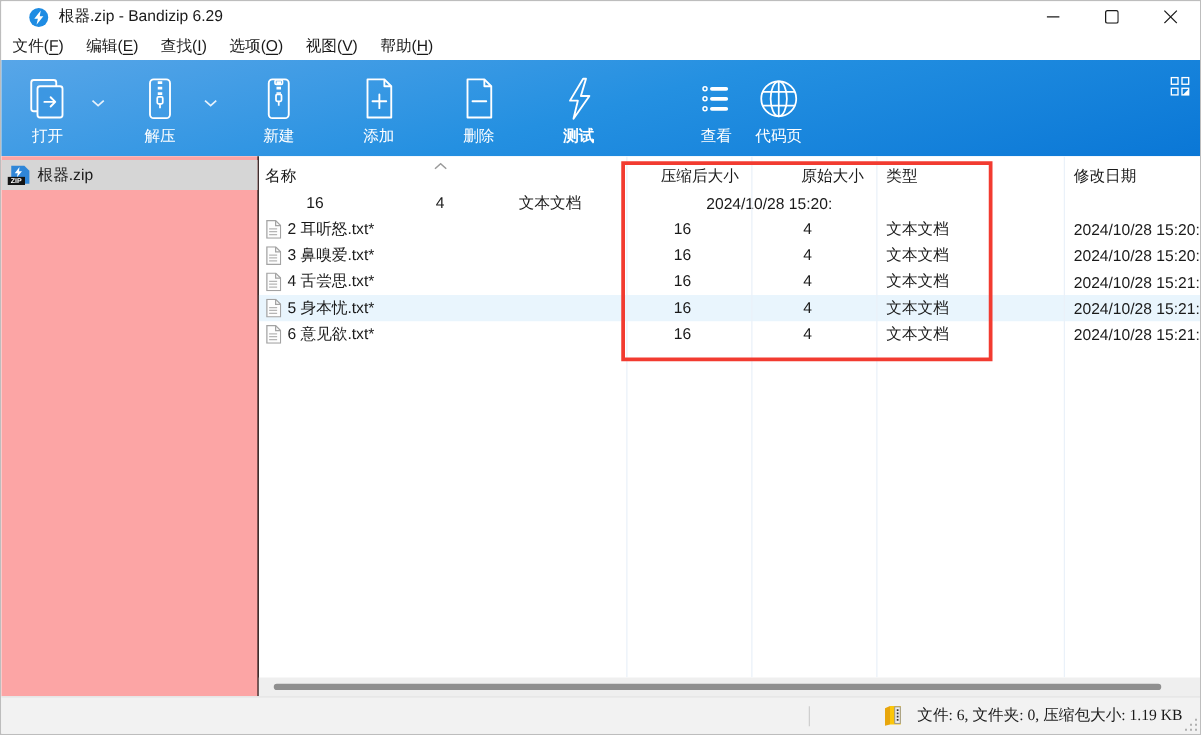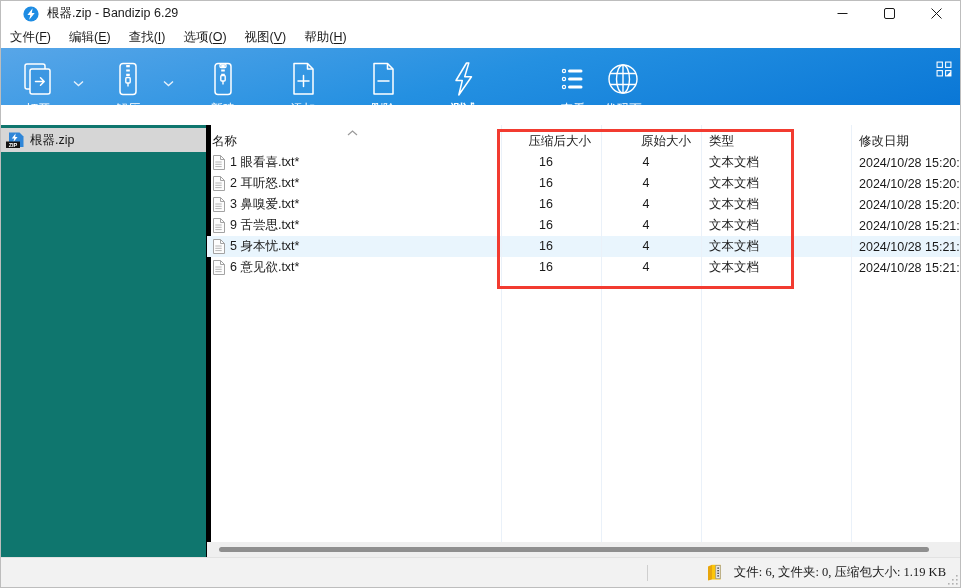--- a/index.html
+++ b/index.html
@@ -10,32 +10,32 @@
   .titlebar{height:25px;display:flex;align-items:center;background:#fff;}
   .app-icon{width:16px;height:16px;margin-left:22px;margin-right:8px;display:flex;}
   .title-text{font-size:12.5px;}
   .win-controls{margin-left:auto;display:flex;height:100%;}
   .winbtn{width:47px;height:100%;display:flex;align-items:center;justify-content:center;}
   
   .menubar{height:22px;display:flex;align-items:center;font-size:12.5px;background:#fff;}
   .menu-item{padding:3px 9px;cursor:default;}
   .menu-item u{text-underline-offset:2px;}
   
-  .toolbar{position:relative;height:57px;
+  .toolbar{position:relative;height:77px;
     background:linear-gradient(165deg,#58a6e8 0%,#2490e1 50%,#0a77d6 100%);}
   .tbtn{position:absolute;top:11px;width:56px;color:#fff;text-align:center;cursor:default;}
   .ticon{display:block;height:40px;}
   .ticon svg{width:40px;height:40px;}
   .tlabel{font-size:12.5px;margin-top:2px;white-space:nowrap;}
   .chev{position:absolute;top:14px;right:-18px;display:none;}
   .tbtn.hasdrop .chev{display:block;}
   .customize{position:absolute;top:13px;right:8px;width:16px;height:16px;}
   
   .content{position:absolute;top:124px;left:0;right:0;bottom:30px;background:#fff;}
-  .sidebar{position:absolute;left:0;top:0;bottom:0;width:205px;background:#0f766e;border-right:5px solid #000000;}
+  .sidebar{position:absolute;left:0;top:0;bottom:0;width:205px;background:#fca5a5;border-right:1px solid #000000;}
   .side-item{height:24px;margin-top:3px;background:#d6d6d6;display:flex;align-items:center;gap:6px;
     padding-left:5px;font-size:12.5px;}
   .list{position:absolute;left:206px;top:0;right:0;bottom:15px;overflow:hidden;}
   .vline{position:absolute;top:0;bottom:0;width:1px;background:#eaf1f9;}
   .lheader{position:relative;height:27px;display:flex;font-size:12.5px;box-sizing:border-box;padding-top:6px;}
   .hc{display:flex;align-items:center;box-sizing:border-box;}
   .c-name{width:294px;}
   .hc.c-name{padding-left:5px;}
   .c-num{width:100px;justify-content:flex-end;text-align:center;padding-right:10px;box-sizing:border-box;}
   .c-type{width:150px;padding-left:8px;box-sizing:border-box;font-family:Liberation Serif, serif;}
@@ -254,30 +254,20 @@
         <div class="hc c-name">
           <span>名称</span>
         </div>
         <div class="hc c-num">压缩后大小</div>
         <div class="hc c-num">原始大小</div>
         <div class="hc c-type">类型</div>
         <div class="hc c-date">修改日期</div>
       </div>
       <div id="rows">
           <div class="lrow">
-    <div class="rc c-name">
-      <span class="doc-ic">
-        <svg width="13" height="15" viewBox="0 0 13 15">
-                  <path d="M1.5 0.5 h7 l4 4 V14.5 H1.5 z" fill="#fdfdfd" stroke="#a3a3a3"></path>
-                  <path d="M8.5 0.5 V4.5 h4" fill="none" stroke="#a3a3a3"></path>
-                  <path d="M3.3 7 h6.4 M3.3 9.3 h6.4 M3.3 11.6 h6.4" stroke="#b5b5b5"></path>
-                </svg>
-      </span>
-      <span class="fname">1 眼看喜.txt*</span>
-    </div>
     <div class="rc c-num">16</div>
     <div class="rc c-num">4</div>
     <div class="rc c-type">文本文档</div>
     <div class="rc c-date">2024/10/28 15:20:</div>
   </div>
           <div class="lrow">
     <div class="rc c-name">
       <span class="doc-ic">
         <svg width="13" height="15" viewBox="0 0 13 15">
                   <path d="M1.5 0.5 h7 l4 4 V14.5 H1.5 z" fill="#fdfdfd" stroke="#a3a3a3"></path>
@@ -310,21 +300,21 @@
   </div>
           <div class="lrow">
     <div class="rc c-name">
       <span class="doc-ic">
         <svg width="13" height="15" viewBox="0 0 13 15">
                   <path d="M1.5 0.5 h7 l4 4 V14.5 H1.5 z" fill="#fdfdfd" stroke="#a3a3a3"></path>
                   <path d="M8.5 0.5 V4.5 h4" fill="none" stroke="#a3a3a3"></path>
                   <path d="M3.3 7 h6.4 M3.3 9.3 h6.4 M3.3 11.6 h6.4" stroke="#b5b5b5"></path>
                 </svg>
       </span>
-      <span class="fname">9 舌尝思.txt*</span>
+      <span class="fname">4 舌尝思.txt*</span>
     </div>
     <div class="rc c-num">16</div>
     <div class="rc c-num">4</div>
     <div class="rc c-type">文本文档</div>
     <div class="rc c-date">2024/10/28 15:21:</div>
   </div>
           <div class="lrow sel">
     <div class="rc c-name">
       <span class="doc-ic">
         <svg width="13" height="15" viewBox="0 0 13 15">

